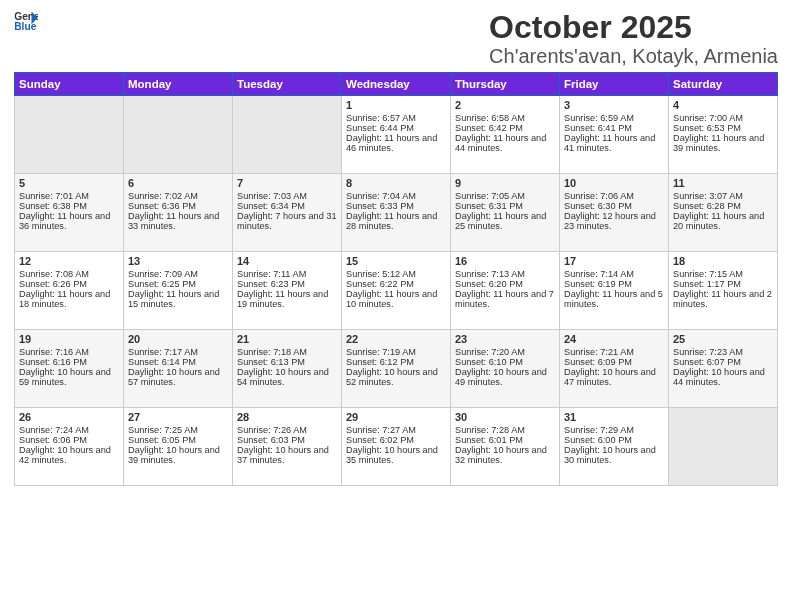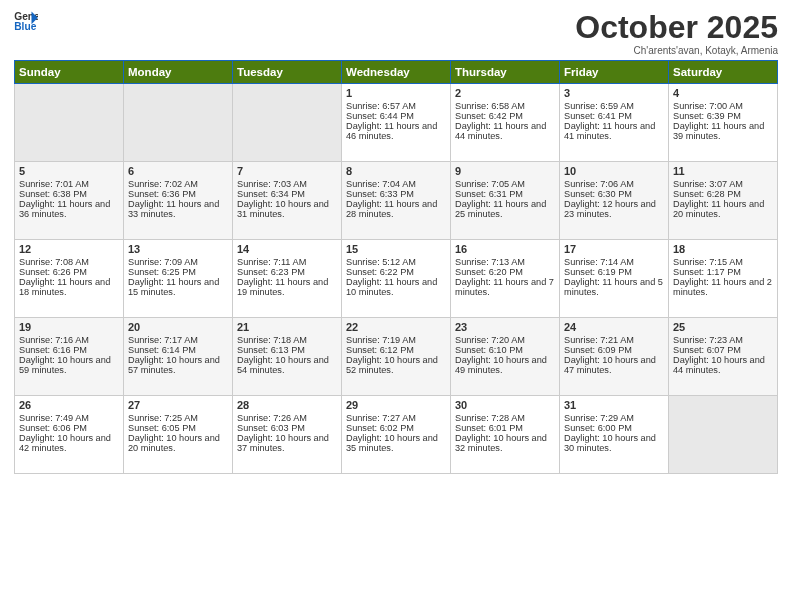--- a/index.html
+++ b/index.html
@@ -23,39 +23,39 @@
     .logo {
       display: flex;
       align-items: center;
       gap: 2px;
     }
     .logo-icon {
       width: 24px;
       height: 22px;
     }
     .title-block {
-      text-align: right;
+      text-align: left;
     }
     .month-title {
       font-size: 32px;
       font-weight: bold;
       color: #333;
       line-height: 1.1;
     }
     .location {
-      font-size: 10px;
+      font-size: 20px;
       color: #555;
     }
     .calendar-table {
       width: 100%;
       border-collapse: collapse;
       table-layout: fixed;
     }
     .calendar-table thead tr th {
-      background-color: #4d7c0f;
+      background-color: #6d28d9;
       color: #fff;
       font-size: 11.5px;
       font-weight: bold;
       padding: 5px 4px;
       text-align: left;
       border: 1px solid #1565c0;
     }
     .calendar-table tbody tr td {
       border: 1px solid #ccc;
       vertical-align: top;
@@ -129,42 +129,42 @@
           </td>
           <td>
             <span class="day-num">3</span>
             <div>Sunrise: 6:59 AM</div>
             <div>Sunset: 6:41 PM</div>
             <div>Daylight: 11 hours and 41 minutes.</div>
           </td>
           <td>
             <span class="day-num">4</span>
             <div>Sunrise: 7:00 AM</div>
-            <div>Sunset: 6:39 PM</div>
+            <div>Sunset: 6:53 PM</div>
             <div>Daylight: 11 hours and 39 minutes.</div>
           </td>
         </tr>
         <tr>
           <td>
             <span class="day-num">5</span>
             <div>Sunrise: 7:01 AM</div>
             <div>Sunset: 6:38 PM</div>
             <div>Daylight: 11 hours and 36 minutes.</div>
           </td>
           <td>
             <span class="day-num">6</span>
             <div>Sunrise: 7:02 AM</div>
             <div>Sunset: 6:36 PM</div>
             <div>Daylight: 11 hours and 33 minutes.</div>
           </td>
           <td>
             <span class="day-num">7</span>
             <div>Sunrise: 7:03 AM</div>
             <div>Sunset: 6:34 PM</div>
-            <div>Daylight: 10 hours and 31 minutes.</div>
+            <div>Daylight: 7 hours and 31 minutes.</div>
           </td>
           <td>
             <span class="day-num">8</span>
             <div>Sunrise: 7:04 AM</div>
             <div>Sunset: 6:33 PM</div>
             <div>Daylight: 11 hours and 28 minutes.</div>
           </td>
           <td>
             <span class="day-num">9</span>
             <div>Sunrise: 7:05 AM</div>
@@ -268,29 +268,29 @@
           <td>
             <span class="day-num">25</span>
             <div>Sunrise: 7:23 AM</div>
             <div>Sunset: 6:07 PM</div>
             <div>Daylight: 10 hours and 44 minutes.</div>
           </td>
         </tr>
         <tr>
           <td>
             <span class="day-num">26</span>
-            <div>Sunrise: 7:49 AM</div>
+            <div>Sunrise: 7:24 AM</div>
             <div>Sunset: 6:06 PM</div>
             <div>Daylight: 10 hours and 42 minutes.</div>
           </td>
           <td>
             <span class="day-num">27</span>
             <div>Sunrise: 7:25 AM</div>
             <div>Sunset: 6:05 PM</div>
-            <div>Daylight: 10 hours and 20 minutes.</div>
+            <div>Daylight: 10 hours and 39 minutes.</div>
           </td>
           <td>
             <span class="day-num">28</span>
             <div>Sunrise: 7:26 AM</div>
             <div>Sunset: 6:03 PM</div>
             <div>Daylight: 10 hours and 37 minutes.</div>
           </td>
           <td>
             <span class="day-num">29</span>
             <div>Sunrise: 7:27 AM</div>

